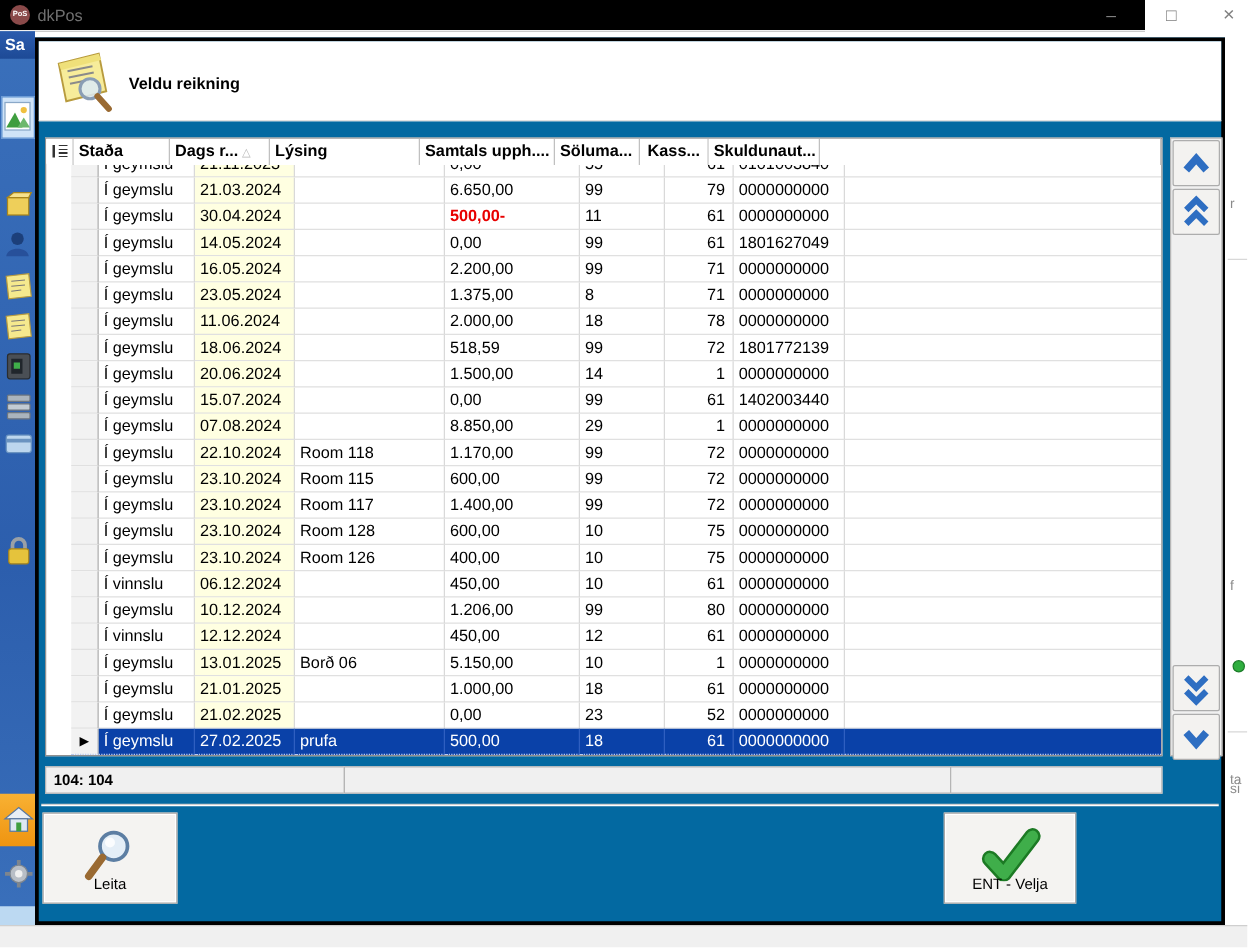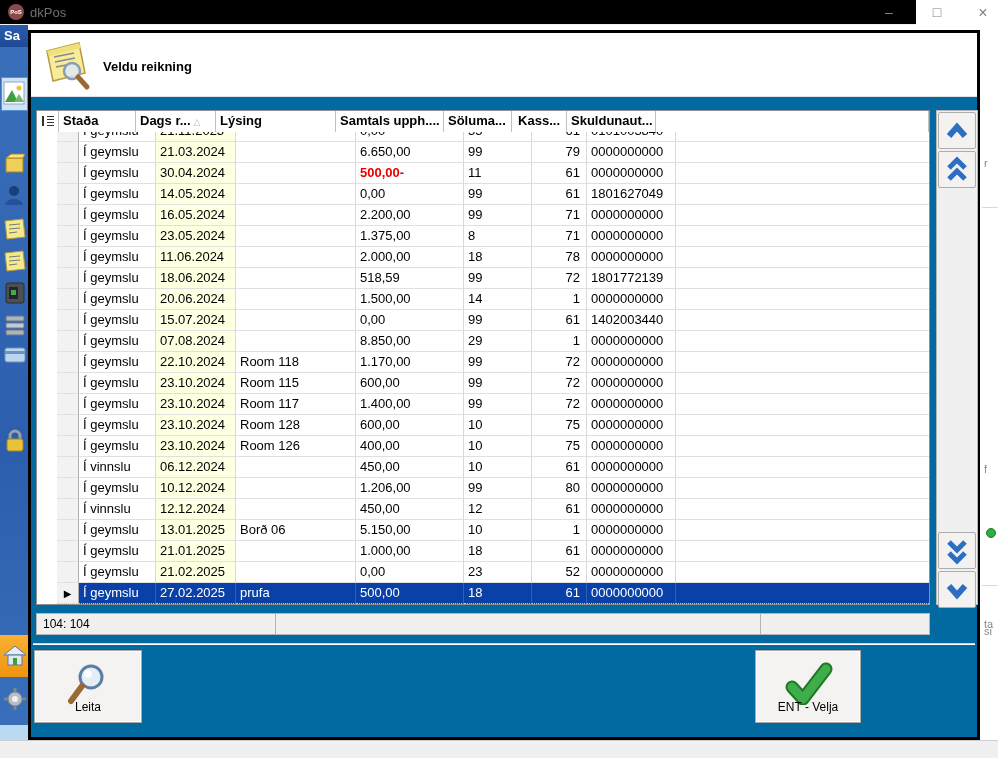--- a/index.html
+++ b/index.html
@@ -50,21 +50,21 @@
   .grid-row.selected .cell { background:#0a41a8; color:#fff; border-bottom:1px dotted #b9ccf2; border-right-color:#2f5fc0; }
   .grid-row.selected .c0 { background:#f2f2f2; color:#000; border-right:1px solid #b0b0b0; }
 
   
   #scrollpanel { left:905px; top:77px; width:42px; height:495px; background:#f0f0f0; border:1px solid #b6b6b6; }
   .scrbtn { left:1px; width:38px; height:37px; background:#f3f2f0; border:1px solid #adadad; border-radius:2px; display:flex; align-items:center; justify-content:center; }
   #scr-up { top:1px; } #scr-pgup { top:40px; } #scr-pgdn { top:421px; } #scr-dn { top:460px; }
 
   
   .cnt-cell { top:580px; height:22px; background:#f0f0f0; border:1px solid #b5b5b5; font-size:12px; line-height:20px; padding-left:6px; color:#000; }
-  #cnt1 { left:5px; width:240px; } #cnt2 { left:244px; width:486px; } #cnt3 { left:729px; width:170px; }
+  #cnt1 { left:5px; width:240px;font-weight:bold; } #cnt2 { left:244px; width:486px; } #cnt3 { left:729px; width:170px; }
   #divider { left:2px; top:610px; width:942px; height:2px; border-top:1px solid #cfcfcf; border-bottom:1px solid #ffffff; }
 
   
   .bigbtn { top:617px; height:73px; background:#f4f3f1; border:1px solid #a8a8a8; box-shadow:inset 0 0 0 1px #ffffff; text-align:center; font-size:12px; color:#000; }
   .bigbtn .blabel { position:absolute; bottom:8px; left:0; right:0; }
   .bigbtn svg { margin:10px auto 0; }
   #btn-leita { left:3px; width:108px; }
   #btn-velja { left:724px; width:106px; }
   #btn-loka  { left:838px; width:107px; }
 

